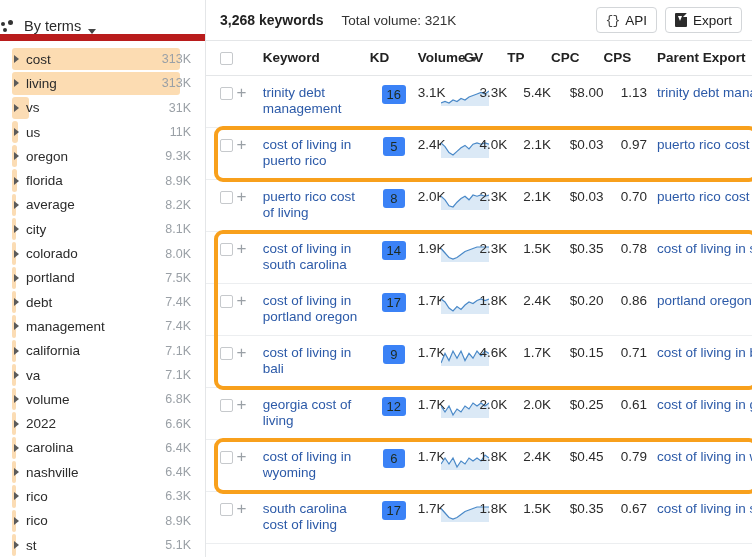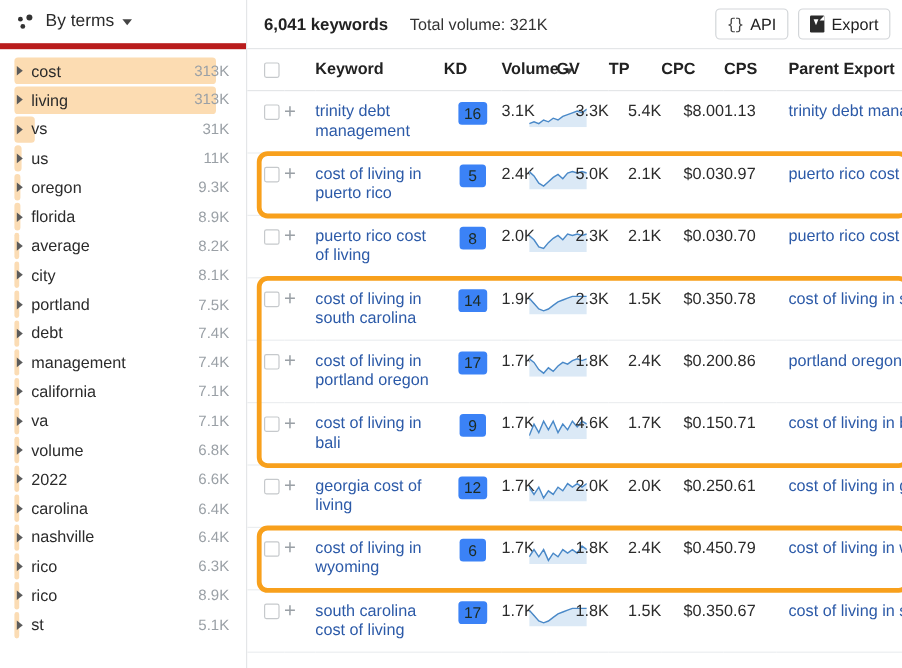--- a/index.html
+++ b/index.html
@@ -15,23 +15,22 @@
   
   .sidebar {
     width: 206px; height: 557px;
     border-right: 1px solid #e4e6e8;
     display: flex; flex-direction: column;
     background: #fff;
     flex: 0 0 206px;
   }
   .sidebar-header {
     height: 41px; flex: 0 0 41px;
-    display: flex; align-items: center;
-    padding-left: 14px;
-    border-bottom: 5px solid #b91c1c;
+    display: flex; align-items: flex-end;
+    border-bottom: 7px solid #b91c1c;
   }
   .dots-icon { width: 16px; height: 16px; position: relative; margin-right: 8px; flex:0 0 16px;}
   .dots-icon i { position: absolute; background: #333; border-radius: 50%; display: block; }
   .dots-icon i:nth-child(1){ width:4px;height:4px; left:1px; top:4px;}
   .dots-icon i:nth-child(2){ width:5px;height:5px; left:8px; top:2px;}
   .dots-icon i:nth-child(3){ width:4px;height:4px; left:3px; top:10px;}
   .sidebar-title { font-size: 14.5px; color: #2b2b2b; }
   .caret-down {
     width:0;height:0;border-left:4.5px solid transparent;border-right:4.5px solid transparent;
     border-top:5px solid #444; margin-left:7px; display:inline-block;
@@ -106,21 +105,21 @@
   }
   .c-check { width: 28px; padding-left: 14px !important; }
   .c-plus  { width: 24px; }
   .c-kw    { width: 98px; }
   .c-kd    { width: 44px; text-align: center; }
   .c-vol   { width: 42px; text-align: right; }
   .c-spark { width: 56px; }
   .c-gv    { width: 40px; text-align: right; }
   .c-tp    { width: 40px; text-align: right; }
   .c-cpc   { width: 48px; text-align: right; }
-  .c-cps   { width: 40px; }
+  .c-cps   { width: 40px; text-align: right; }
   .c-pt    { width: 96px; padding-left: 10px !important; }
 
   th.c-kd { text-align: left; padding-left: 0; }
   th.c-vol { text-align: left; padding-left: 4px; }
   th.c-gv, th.c-tp, th.c-cpc, th.c-cps { text-align: right; }
 
   .chk {
     width: 13px; height: 13px; border: 1px solid #c6c9cc;
     border-radius: 2px; background: #fff; display: block; margin-top: 2px;
   }
@@ -208,20 +207,26 @@
         </div>
         <div class="term-row">
           <div class="term-bar" style="width: 4px;"></div>
           <span class="term-arrow"></span>
           <span class="term-name">city</span>
           <span class="term-vol">8.1K</span>
         </div>
         <div class="term-row">
           <div class="term-bar" style="width: 4px;"></div>
           <span class="term-arrow"></span>
+          <span class="term-name">colorado</span>
+          <span class="term-vol">8.0K</span>
+        </div>
+        <div class="term-row">
+          <div class="term-bar" style="width: 4px;"></div>
+          <span class="term-arrow"></span>
           <span class="term-name">portland</span>
           <span class="term-vol">7.5K</span>
         </div>
         <div class="term-row">
           <div class="term-bar" style="width: 4px;"></div>
           <span class="term-arrow"></span>
           <span class="term-name">debt</span>
           <span class="term-vol">7.4K</span>
         </div>
         <div class="term-row">
@@ -283,21 +288,21 @@
           <span class="term-arrow"></span>
           <span class="term-name">st</span>
           <span class="term-vol">5.1K</span>
         </div>
       </div>
   </div>
 
   <div class="main">
 
     <div class="toolbar">
-      <span class="kw-count">6,041 keywords</span>
+      <span class="kw-count">3,268 keywords</span>
       <span class="total-vol">Total volume: 321K</span>
       <span class="tb-spacer"></span>
       <button class="tb-btn">
         <span class="brace-icon">{}</span>
         <span>API</span>
       </button>
       <button class="tb-btn">
         <span class="file-dl-icon"></span>
         <span>Export</span>
       </button>
@@ -361,21 +366,21 @@
                 <a class="kw-link">cost of living in puerto rico</a>
               </td>
               <td class="c-kd"><span class="kd-badge">5</span></td>
               <td class="c-vol"><span class="vol-num">2.4K</span></td>
               <td class="c-spark">
                 <svg class="spark" width="48" height="20" viewBox="0 0 48 20">
                   <path d="M0.0,5.0 L4.0,8.6 L8.0,14.6 L12.0,17.0 L16.0,13.4 L20.0,9.8 L24.0,7.4 L28.0,11.0 L32.0,6.2 L36.0,5.0 L40.0,6.2 L44.0,5.0 L48.0,6.2 L48,20 L0,20 Z" fill="#dbe9f6"></path>
                   <path d="M0.0,5.0 L4.0,8.6 L8.0,14.6 L12.0,17.0 L16.0,13.4 L20.0,9.8 L24.0,7.4 L28.0,11.0 L32.0,6.2 L36.0,5.0 L40.0,6.2 L44.0,5.0 L48.0,6.2" fill="none" stroke="#4a89c8" stroke-width="1.2"></path>
                 </svg>
               </td>
-              <td class="c-gv">5.0K</td>
+              <td class="c-gv">4.0K</td>
               <td class="c-tp">2.1K</td>
               <td class="c-cpc">$0.03</td>
               <td class="c-cps">0.97</td>
               <td class="c-pt">
                 <a class="pt-link">puerto rico cost of living</a>
               </td>
             </tr>
             <tr>
               <td class="c-check">
                 <span class="chk"></span>

